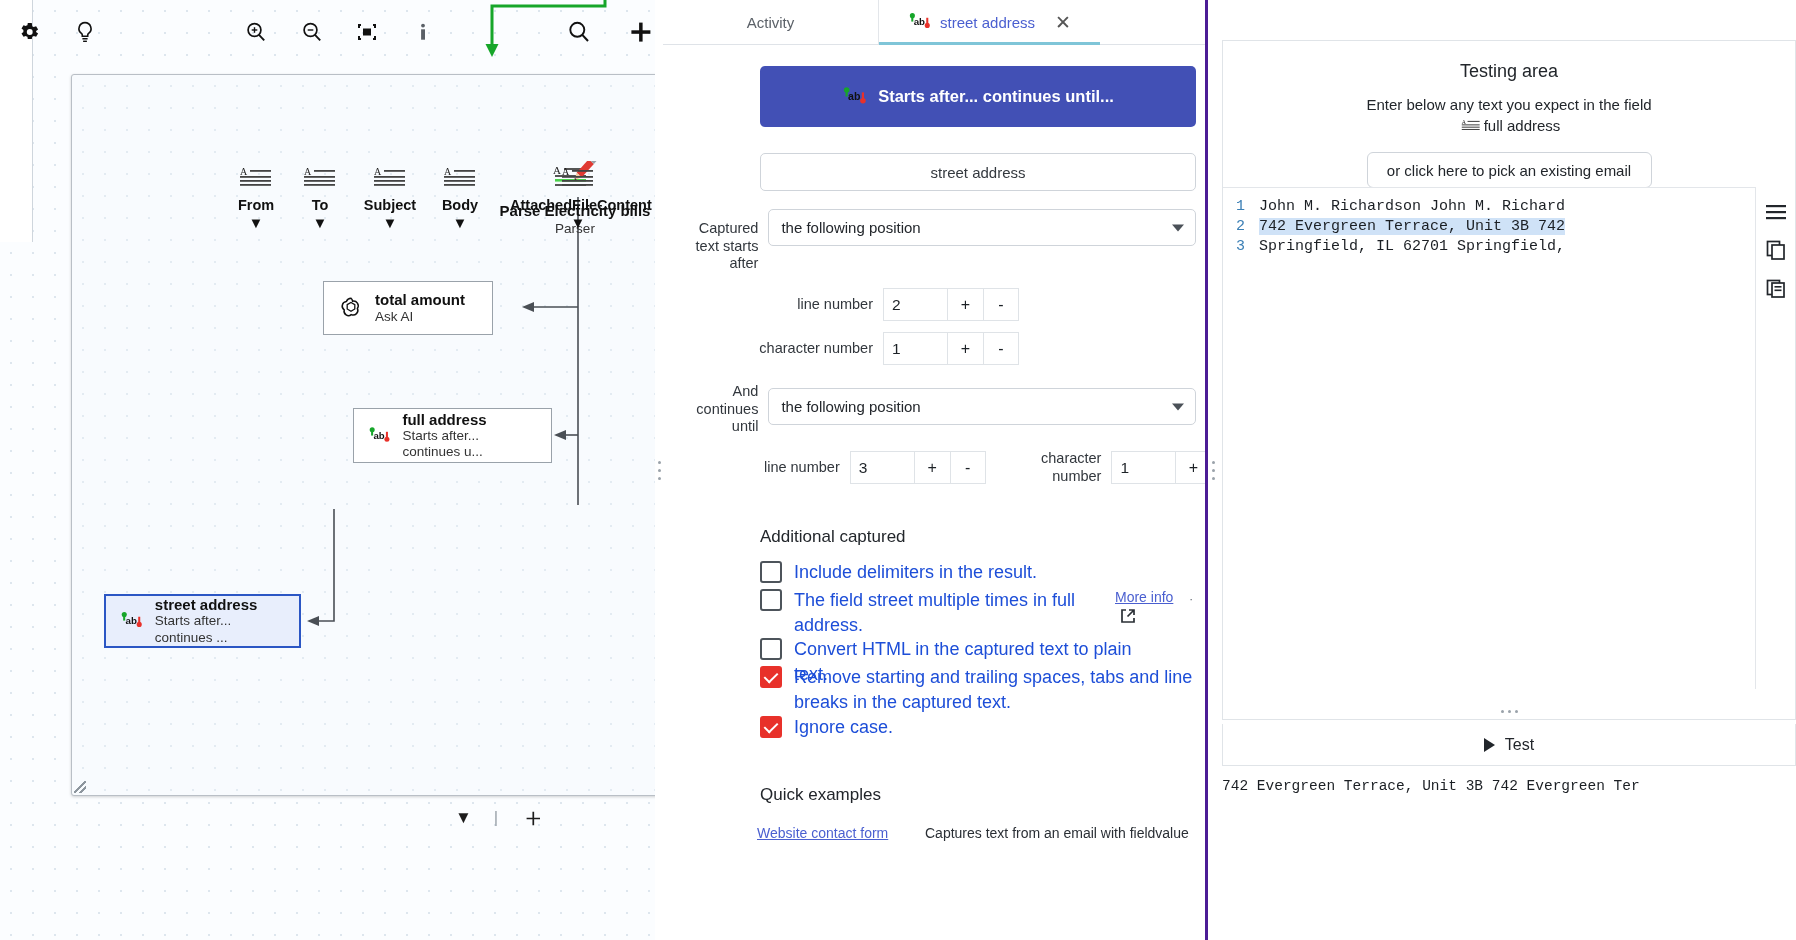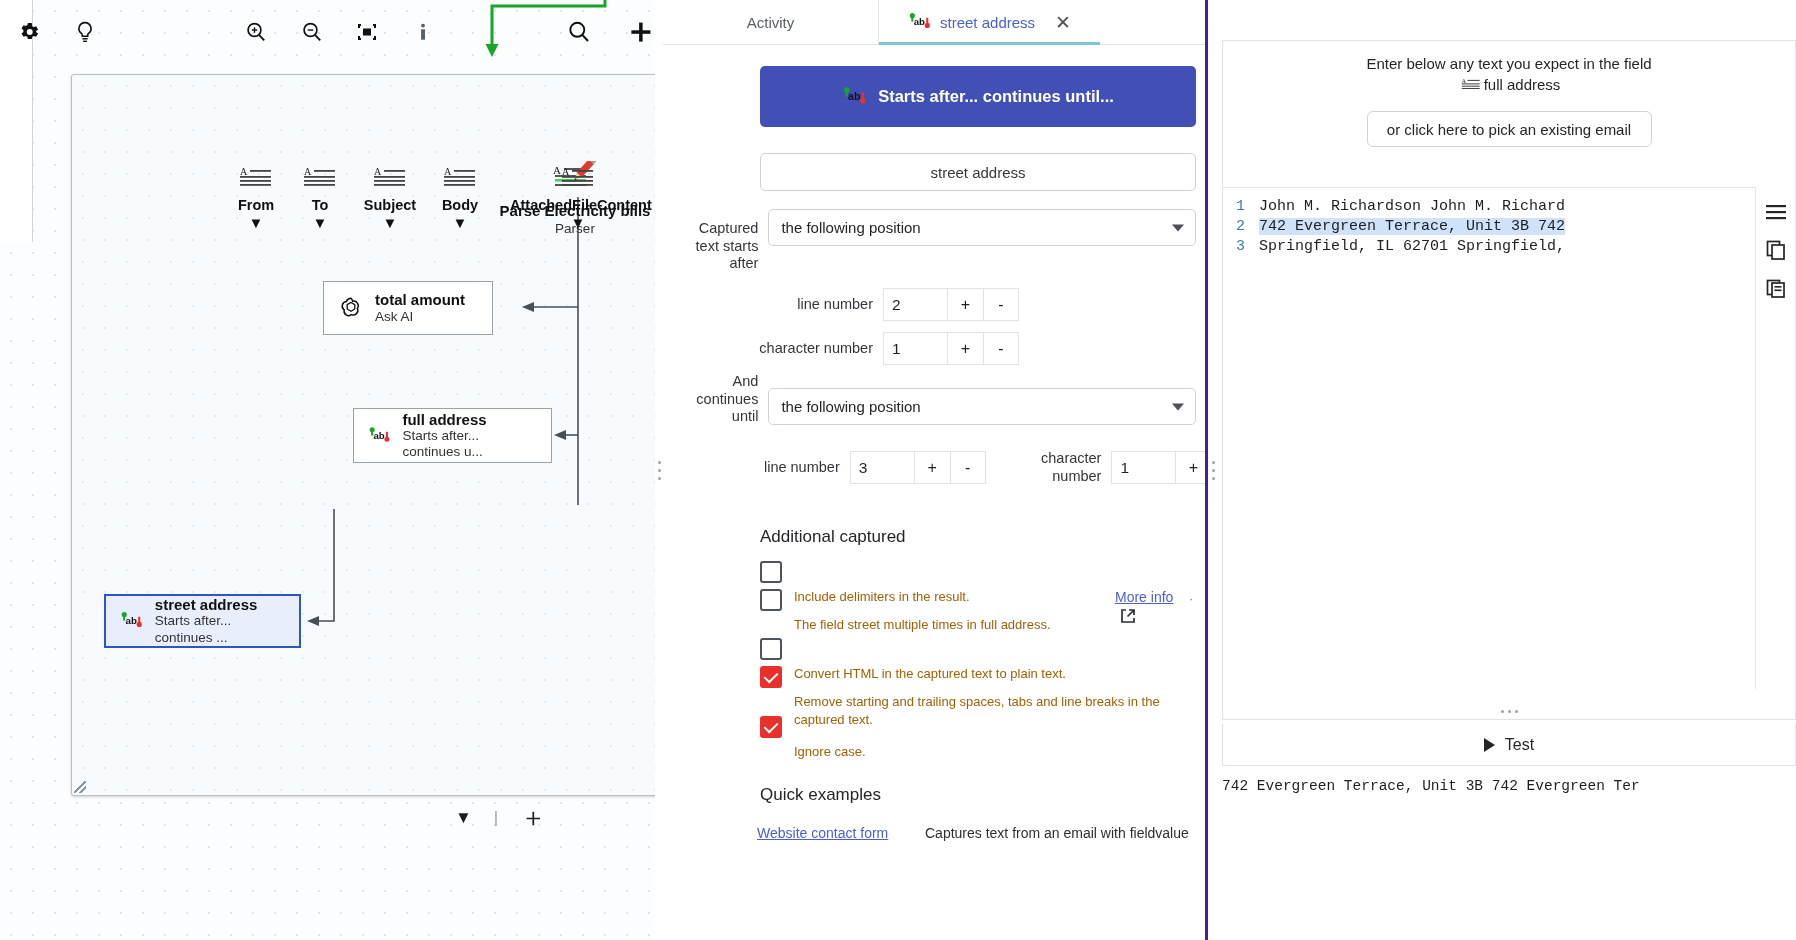--- a/index.html
+++ b/index.html
@@ -177,21 +177,21 @@
     flex:0 0 auto; margin-top:1px;
   }
   .chk.on {
     background:#e8312a; border-color:#e8312a;
     display:flex; align-items:center; justify-content:center;
   }
   .chk.on:after {
     content:""; width:6px; height:11px; border:solid #fff; border-width:0 2.5px 2.5px 0;
     transform:rotate(45deg) translate(-1px,-1px);
   }
-  .chk-label { font-size:13px; color:#a16207; line-height:1.4;margin-top:28px; }
+  .chk-label { font-size:18px; color:#1d4ed8; line-height:1.4; }
 
   .moreinfo {
     position:absolute; font-size:14px; color:#4a5fd0; text-decoration:underline;
   }
 
   .qx-link { position:absolute; font-size:14px; color:#4a5fd0; text-decoration:underline; }
   .qx-desc { position:absolute; font-size:14px; color:#2a2f35; }
 
   
   #panel-splitter {
@@ -530,21 +530,21 @@
       <div class="row" style="left:20px; top:287px;">
         <div class="rlabel" style="width:190px;">character number</div>
         <div class="num-group" style="margin-left:10px;">
           <div class="num-field">1</div>
           <div class="num-btn">+</div>
           <div class="num-btn last">-</div>
         </div>
       </div>
 
       <div class="row" style="left:20px; top:326px; width:513px; align-items:flex-start;">
-        <div class="rlabel" style="width:77px; margin-top:2px;">And continues until</div>
+        <div class="rlabel" style="width:77px; margin-top:12px;">And continues until</div>
         <div class="select" style="width:436px; margin-left:10px; margin-top:17px;">
           <span>the following position</span>
           <span class="caret"></span>
         </div>
       </div>
 
       <div class="row" style="left:20px; top:405px;">
         <div class="rlabel" style="width:190px;">line number</div>
         <div class="num-group" style="margin-left:10px;">
           <div class="num-field">3</div>
@@ -603,20 +603,21 @@
   <div id="panel-splitter">
     <div class="dots">
         <i></i>
         <i></i>
         <i></i>
       </div>
   </div>
 
   <div id="test-pane">
     <div id="test-card">
+      <div id="test-title">Testing area</div>
       <div id="test-sub">
         <span>Enter below any text you expect in the field</span><br>
         <svg width="26" height="15" viewBox="0 0 36 26" style="vertical-align:-2px">
           <text x="2" y="10" font-size="10" font-family="Liberation Serif, serif" fill="#222">A</text>
           <rect x="12" y="5" width="21" height="1.8" fill="#444"></rect>
           <rect x="2" y="11" width="31" height="1.8" fill="#444"></rect>
           <rect x="2" y="15" width="31" height="1.8" fill="#444"></rect>
           <rect x="2" y="19" width="31" height="1.8" fill="#444"></rect>
         </svg><span>full address</span>
       </div>

